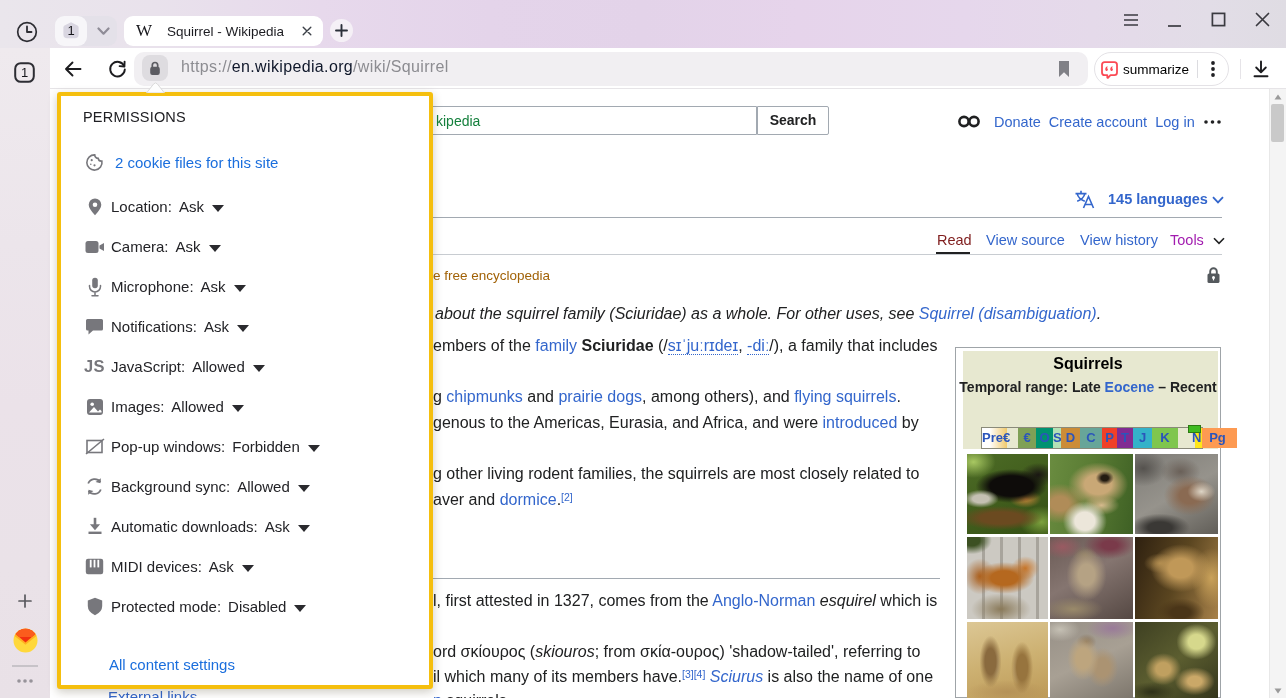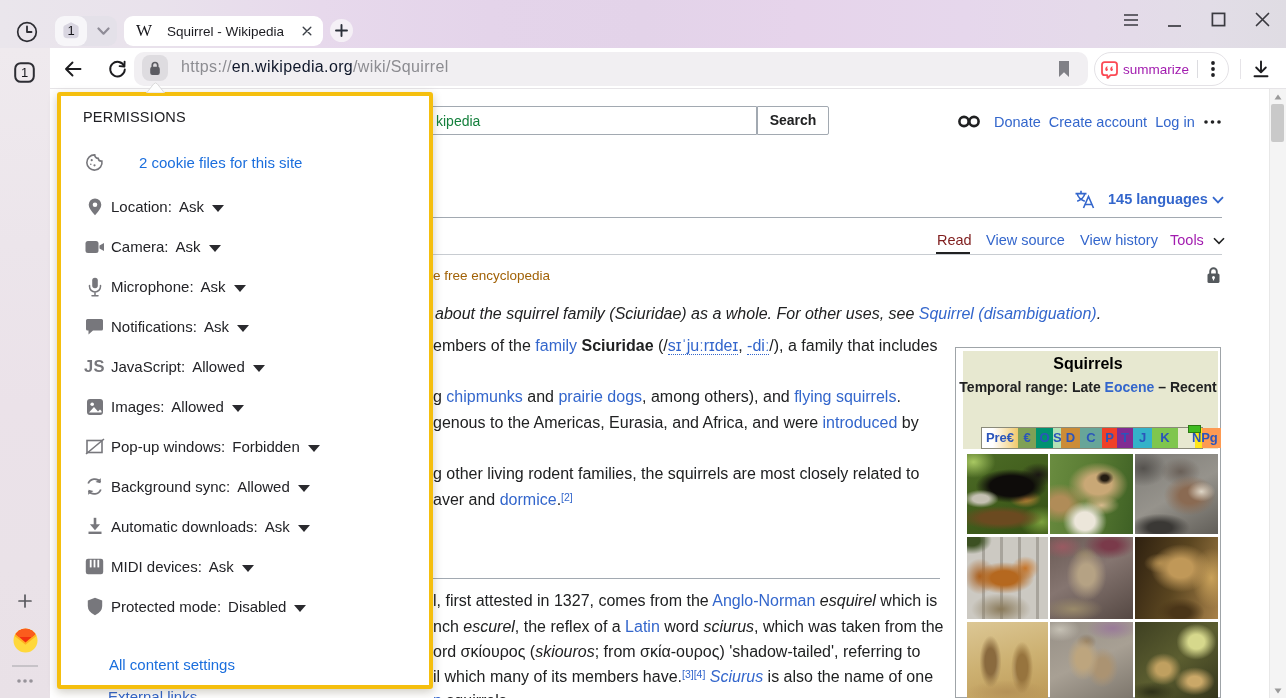--- a/index.html
+++ b/index.html
@@ -97,21 +97,21 @@
   <svg class="abs" style="left:1057px;top:60px" width="14" height="18" viewBox="0 0 14 18">
     <path d="M2 1 H12 V17 L7 12.2 L2 17 Z" fill="#808086"></path>
   </svg>
 
   <div class="abs" style="left:1094px;top:52px;width:135px;height:34px;background:#fff;border:1px solid #e4e2e6;border-radius:17px;box-sizing:border-box"></div>
   <svg class="abs" style="left:1101px;top:61px" width="18" height="18" viewBox="0 0 18 18">
     <path d="M3.6 1.2 H13.4 Q16 1.2 16 3.8 V11.6 Q16 14.2 13.4 14.2 H9.5 L7.2 16.6 Q6.6 17.2 6.3 16.4 L6.3 14.2 H3.6 Q1 14.2 1 11.6 V3.8 Q1 1.2 3.6 1.2 Z" fill="none" stroke="#fb4a55" stroke-width="1.8" stroke-linejoin="round"></path>
     <path d="M5.2 9.9 Q4.2 9.6 4.2 8.1 Q4.2 6.3 6.1 5.3 L6.8 6.1 Q6 6.7 5.9 7.3 Q6.9 7.4 6.9 8.5 Q6.9 10.2 5.2 9.9 Z" fill="#fb4a55"></path>
     <path d="M10.2 9.9 Q9.2 9.6 9.2 8.1 Q9.2 6.3 11.1 5.3 L11.8 6.1 Q11 6.7 10.9 7.3 Q11.9 7.4 11.9 8.5 Q11.9 10.2 10.2 9.9 Z" fill="#fb4a55"></path>
   </svg>
-  <div class="abs t" style="left:1123px;top:62px;font-size:13.5px;color:#a21caf;">summarize</div>
+  <div class="abs t" style="left:1123px;top:62px;font-size:13.5px;color:#000000;">summarize</div>
   <div class="abs" style="left:1197px;top:60px;width:1px;height:18px;background:#dcdce0;"></div>
   <svg class="abs" style="left:1209px;top:60px" width="8" height="18" viewBox="0 0 8 18">
     <circle cx="4" cy="3" r="1.9" fill="#202024"></circle>
       <circle cx="4" cy="9" r="1.9" fill="#202024"></circle>
       <circle cx="4" cy="15" r="1.9" fill="#202024"></circle>
   </svg>
   <div class="abs" style="left:1240px;top:59px;width:1px;height:20px;background:#e6e4e8;"></div>
 
   <svg class="abs" style="left:1252px;top:60px" width="18" height="18" viewBox="0 0 18 18">
     <path d="M9 1.5 V11.5 M4.2 7.5 L9 12.3 L13.8 7.5" fill="none" stroke="#1c1c1f" stroke-width="1.9" stroke-linecap="round" stroke-linejoin="round"></path>
@@ -191,34 +191,33 @@
 
   <div class="abs t p" style="top:337px;">embers of the <span class="bl">family</span> <b>Sciuridae</b> (/<span class="bl ipa">sɪˈjuːrɪdeɪ</span>, <span class="bl ipa">-diː</span>/), a family that includes</div>
   <div class="abs t p" style="top:388px;">g <span class="bl">chipmunks</span> and <span class="bl">prairie dogs</span>, among others), and <span class="bl">flying squirrels</span>.</div>
   <div class="abs t p" style="top:414px;">genous to the Americas, Eurasia, and Africa, and were <span class="bl">introduced</span> by</div>
   <div class="abs t p" style="top:465px;">g other living rodent families, the squirrels are most closely related to</div>
   <div class="abs t p" style="top:491px;">aver and <span class="bl">dormice</span>.<sup class="bl">[2]</sup></div>
 
   <div class="abs" style="left:433px;top:578px;width:507px;height:1px;background:#a2a9b1;"></div>
 
   <div class="abs t p" style="top:592px;">l, first attested in 1327, comes from the <span class="bl">Anglo-Norman</span> <i>esquirel</i> which is</div>
-  <div class="abs t p" style="top:618px;">nch <i>escurel</i>, the reflex of a <span class="bl">Latin</span> word <i>sciurus</i>, which was taken from the</div>
   <div class="abs t p" style="top:643px;">ord σκίουρος (<i>skiouros</i>; from σκία-ουρος) 'shadow-tailed', referring to</div>
   <div class="abs t p" style="top:668px;">il which many of its members have.<sup class="bl">[3][4]</sup> <i class="bl">Sciurus</i> is also the name of one</div>
   <div class="abs t" style="left:433px;top:692px;font-size:16px;color:#36c;">n <span style="color:#202122">squirrels</span></div>
 
   <div class="abs t" style="left:108px;top:688px;font-size:15px;color:#36c;">External links</div>
 
   <div class="abs" style="left:955px;top:347px;width:266px;height:351px;border:1px solid #9fa4a8;background:#fff;box-sizing:border-box;"></div>
   <div class="abs" style="left:963px;top:351px;width:255px;height:98px;background:#e7e8d0;"></div>
   <div class="abs t" style="left:955px;top:355px;width:266px;text-align:center;font-size:16px;font-weight:bold;color:#000;">Squirrels</div>
   <div class="abs t" style="left:955px;top:379px;width:266px;text-align:center;font-size:14px;font-weight:bold;color:#202122;">Temporal range: Late <span class="bl">Eocene</span> – Recent</div>
 
   <div class="abs" style="left:981px;top:427px;width:220px;height:20px;border:1px solid #8a8a7a;box-sizing:content-box;">
-    <div class="seg" style="left:0;width:36px;background:linear-gradient(90deg,#fff 30%,#f0c96c 100%);">
+    <div class="seg" style="left:0;width:25px;background:linear-gradient(90deg,#fff 30%,#f0c96c 100%);">
         <span style="color:#2b55bb;">Pre€</span>
       </div>
     <div class="seg" style="left:36px;width:18px;background:#7fa056;">
         <span>€</span>
       </div>
     <div class="seg" style="left:54px;width:17px;background:#009270;">
         <span>O</span>
       </div>
     <div class="seg" style="left:71px;width:8px;background:#b3e1b6;">
         <span>S</span>
@@ -234,21 +233,21 @@
       </div>
     <div class="seg" style="left:135px;width:16px;background:#812b92;">
         <span>T</span>
       </div>
     <div class="seg" style="left:151px;width:19px;background:#34b2c9;">
         <span>J</span>
       </div>
     <div class="seg" style="left:170px;width:26px;background:#7fc64e;">
         <span>K</span>
       </div>
-    <div class="seg" style="left:196px;width:23px;background:#fd9a52;margin-left:20px;">
+    <div class="seg" style="left:196px;width:39px;background:#fd9a52;margin-left:20px;">
         <span>Pg</span>
       </div>
     <div class="seg" style="left:213px;width:7px;background:#ffe619;">
         <span style="left:-3px;">N</span>
       </div>
   </div>
   <div class="abs" style="left:1188px;top:425px;width:11px;height:6px;background:#3fbb20;border:1px solid #2d7a12;"></div>
 
   <div class="cell" style="left:967px;top:454px;width:81px;height:80px;background:
     radial-gradient(ellipse 18px 9px at 17% 56%,#c4c0b2 0%,#c4c0b2 45%,transparent 100%),
@@ -324,21 +323,21 @@
       <path d="M4 5.5 L7.5 0.5 H0.5 Z" fill="#9a9a9a"></path>
     </svg>
 
   <svg class="abs" style="left:146px;top:82px;z-index:6" width="19" height="11" viewBox="0 0 19 11">
     <path d="M0.5 11 L7.6 2 Q9.5 -0.3 11.4 2 L18.5 11 Z" fill="#fdfdfd" stroke="#d9d9d9" stroke-width="1"></path>
   </svg>
 
   <div class="abs" style="left:57px;top:92px;width:376px;height:597px;background:#fff;border:4px solid #f5bf0e;border-radius:3px;box-sizing:border-box;z-index:5;box-shadow:0 3px 10px rgba(60,50,20,0.25);"></div>
   <div class="abs t" style="left:83px;top:108.5px;z-index:7;font-size:14.5px;color:#202024;letter-spacing:0.2px;">PERMISSIONS</div>
 
-  <div class="prow" style="top:151.5px;z-index:7;gap:24px;">
+  <div class="prow" style="top:151.5px;z-index:7;">
     <span class="ico">
         <svg width="19" height="19" viewBox="0 0 19 19">
       <path d="M16.9 8.1 A7.6 7.6 0 1 1 9.8 1.9 A3.3 3.3 0 0 0 13.2 5.3 A3.3 3.3 0 0 0 16.9 8.1 Z" fill="none" stroke="#77777c" stroke-width="1.6"></path>
       <circle cx="6.7" cy="7.2" r="1.1" fill="#77777c"></circle>
           <circle cx="9.5" cy="12.3" r="1.1" fill="#77777c"></circle>
           <circle cx="5.8" cy="11.2" r="0.8" fill="#77777c"></circle>
     </svg>
       </span>
     <span class="plab" style="color:#1a6edd;margin-left:10px;font-size:15px;">2 cookie files for this site</span>
   </div>

